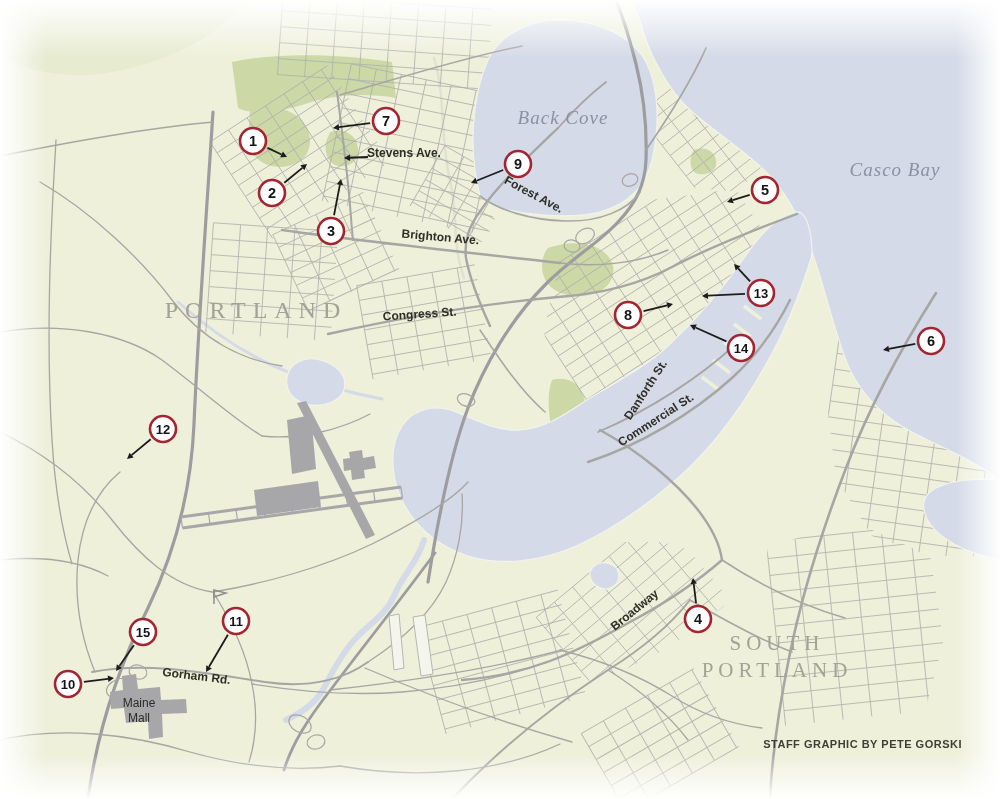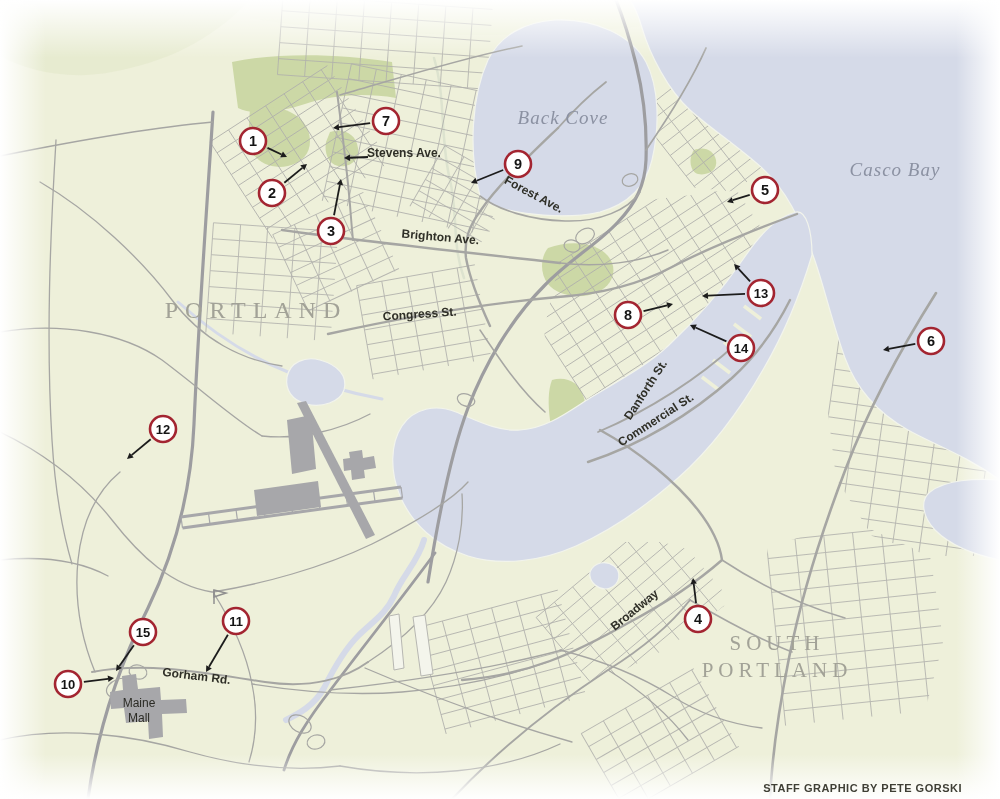--- a/index.html
+++ b/index.html
@@ -1,20 +1,20 @@
 <!DOCTYPE html>
 <html><head>
 <meta charset="utf-8">
 <style>
   html,body{margin:0;padding:0;background:#ffffff;}
   .stage{position:relative;width:1000px;height:799px;background:#ffffff;overflow:hidden;
          font-family:"Liberation Sans", sans-serif;}
   svg{position:absolute;left:0;top:0;}
   .credit{position:absolute;top:738px;right:38px;font-size:11px;font-weight:bold;
-          letter-spacing:.5px;color:#3f3f35;font-family:"Liberation Sans",sans-serif;margin-top:44px;}
+          letter-spacing:.5px;color:#3f3f35;font-family:"Liberation Sans",sans-serif;}
   text{user-select:none;}
 </style>
 </head>
 <body>
 
 <div class="stage">
   <svg id="map" width="1000" height="799" viewBox="0 0 1000 799">
       <defs>
         <linearGradient id="vT" x1="0" y1="0" x2="0" y2="1">
           <stop offset="0" stop-color="#ffffff" stop-opacity="1"></stop>

